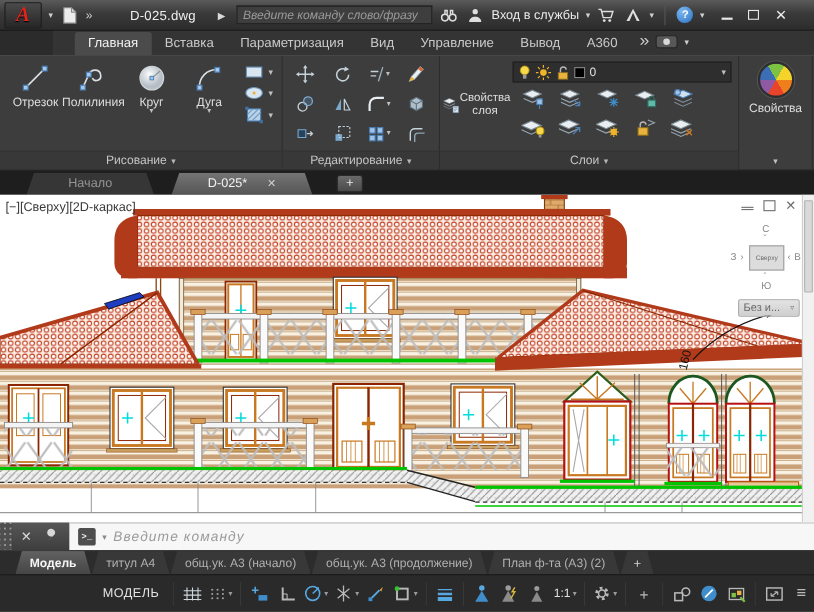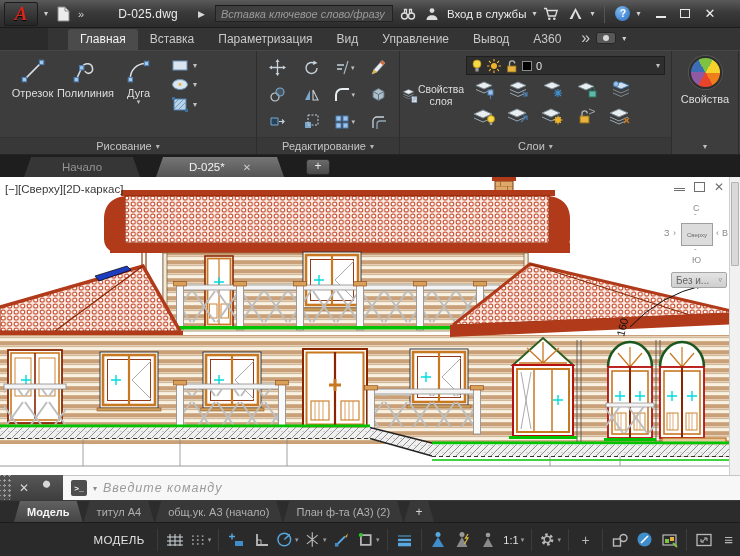--- a/index.html
+++ b/index.html
@@ -140,21 +140,21 @@
     <span class="tb-ic">
       <svg width="14" height="16" viewBox="0 0 14 16">
           <path d="M2 1h7l4 4v10H2z" fill="#ececec" stroke="#8a8a8a"></path>
           <path d="M9 1v4h4" fill="none" stroke="#8a8a8a"></path>
         </svg>
     </span>
     <span style="font-size:11px;color:#d0d0d0;">»</span>
     <span class="tb-title">D-025.dwg</span>
     <span class="tb-play">▶</span>
     <div class="tb-search">
-      <span>Вставка ключевое слово/фразу</span>
+      <span>Введите команду слово/фразу</span>
     </div>
     <span class="tb-ic">
       <svg width="16" height="14" viewBox="0 0 16 14">
           <circle cx="4.5" cy="9" r="3" fill="none" stroke="#dedede" stroke-width="1.4"></circle>
           <circle cx="11.5" cy="9" r="3" fill="none" stroke="#dedede" stroke-width="1.4"></circle>
           <path d="M4.5 6V2.5h2V6M9.5 6V2.5h2V6" fill="none" stroke="#dedede" stroke-width="1.3"></path>
         </svg>
     </span>
     <span class="tb-ic">
       <svg width="14" height="14" viewBox="0 0 14 14">
@@ -215,20 +215,35 @@
         </svg>
         <span>Отрезок</span>
       </div>
       <div class="bigbtn">
         <svg width="28" height="28" viewBox="0 0 26 26">
           <path d="M4 21L9 10 C11 5 18 5 19 10 C20 15 14 17 12 13" fill="none" stroke="#d8dee2" stroke-width="1.4"></path>
           <rect x="2" y="19" width="4" height="4" fill="#a7c8e8" stroke="#4a7fb5"></rect>
           <rect x="7" y="8" width="4" height="4" fill="#a7c8e8" stroke="#4a7fb5"></rect>
         </svg>
         <span>Полилиния</span>
+      </div>
+      <div class="bigbtn">
+        <svg width="28" height="28" viewBox="0 0 26 26">
+          <defs>
+              <radialGradient id="gc" cx="40%" cy="35%">
+                <stop offset="0%" stop-color="#fdfdfd"></stop>
+                <stop offset="100%" stop-color="#b6bfc6"></stop>
+              </radialGradient>
+            </defs>
+          <circle cx="13" cy="13" r="10" fill="url(#gc)" stroke="#cfd6da"></circle>
+          <line x1="13" y1="13" x2="20" y2="7" stroke="#8a9298" stroke-width="1"></line>
+          <rect x="11.5" y="11.5" width="3" height="3" fill="#a7c8e8" stroke="#4a7fb5" stroke-width="0.8"></rect>
+        </svg>
+        <span>Круг</span>
+        <span class="bb-caret">▾</span>
       </div>
       <div class="bigbtn">
         <svg width="28" height="28" viewBox="0 0 26 26">
           <path d="M5 21 A14 14 0 0 1 20 6" fill="none" stroke="#d8dee2" stroke-width="1.4"></path>
           <rect x="3" y="19" width="4" height="4" fill="#a7c8e8" stroke="#4a7fb5"></rect>
           <rect x="18" y="4" width="4" height="4" fill="#a7c8e8" stroke="#4a7fb5"></rect>
         </svg>
         <span>Дуга</span>
         <span class="bb-caret">▾</span>
       </div>
@@ -699,20 +714,21 @@
       <span class="cmd-prompt">&gt;_</span>
       <span class="cmd-caret">▾</span>
       <span class="cmd-text">Введите команду</span>
     </div>
   </div>
 
   <div id="layouttabs">
     <span class="ltab active">Модель</span>
     <span class="ltab">титул A4</span>
     <span class="ltab">общ.ук. A3 (начало)</span>
+    <span class="ltab">общ.ук. A3 (продолжение)</span>
     <span class="ltab">План ф-та (A3) (2)</span>
     <span class="ltab ltab-new">+</span>
   </div>
 
   <div id="statusbar">
     <span class="sbtn s-model">МОДЕЛЬ</span>
     <span class="s-sep"></span>
     <span class="sbtn">
       <svg width="18" height="16" viewBox="0 0 18 16">
         <path d="M4 2v12M9 2v12M14 2v12M1 5h16M1 9h16M1 13h16" stroke="#cfd8dc" stroke-width="1"></path>

